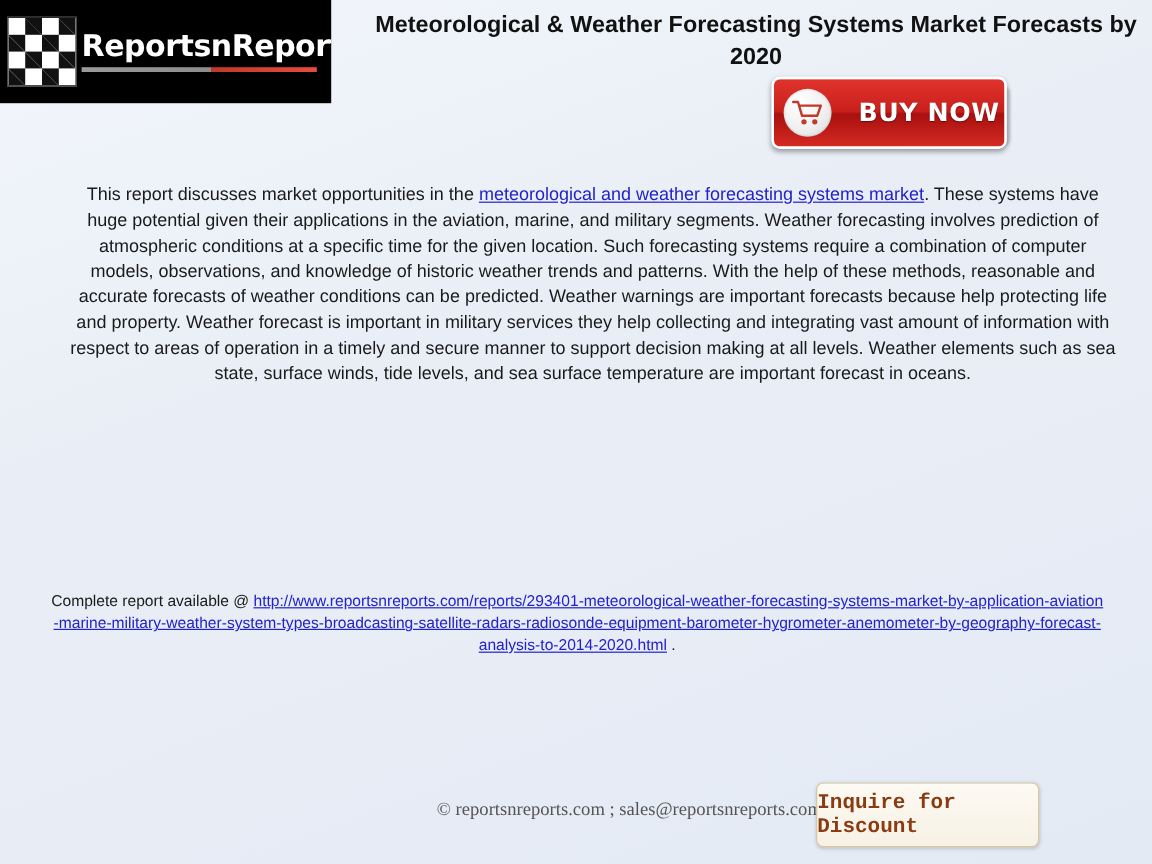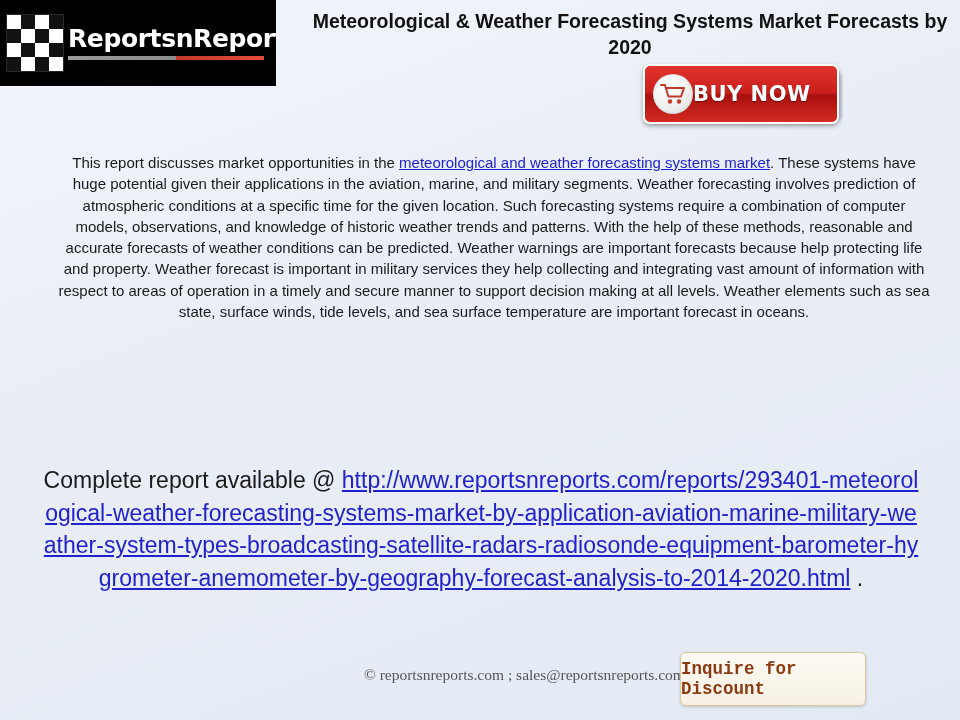--- a/index.html
+++ b/index.html
@@ -112,28 +112,28 @@
     border-radius: 50%;
     background: radial-gradient(circle at 35% 30%, #ffffff 0%, #f0f0f0 55%, #d9d9d9 100%);
     display: flex;
     align-items: center;
     justify-content: center;
     flex: none;
     box-shadow: inset 0 0 2px rgba(0,0,0,0.25);
   }
   .buy-label {
     flex: 1;
-    text-align: left;
+    text-align: right;
     color: #fff;
     font-family: "DejaVu Sans", sans-serif;
     font-size: 21px;
     font-weight: 700;
     letter-spacing: 0.5px;
     text-shadow: 0 1px 1px rgba(0,0,0,0.45);
-    padding-right: 14px;
+    padding-right: 4px;
   }
 
   
   .body-copy {
     position: absolute;
     left: 55px;
     top: 152px;
     width: 878px;
     font-family: "Liberation Sans", sans-serif;
     font-size: 15px;
@@ -143,24 +143,24 @@
   }
   .inline-link {
     color: #2222cc;
     text-decoration: underline;
   }
 
   
   .complete-report {
     position: absolute;
     left: 42px;
-    top: 464px;
+    top: 492px;
     width: 878px;
     font-family: "Liberation Sans", sans-serif;
-    font-size: 23px;
+    font-size: 13px;
     line-height: 1.42;
     color: #1a1a1a;
     text-align: center;
     text-indent: 0;
   }
   .complete-report .lead {
     color: #1a1a1a;
   }
   .report-url {
     color: #2222cc;

